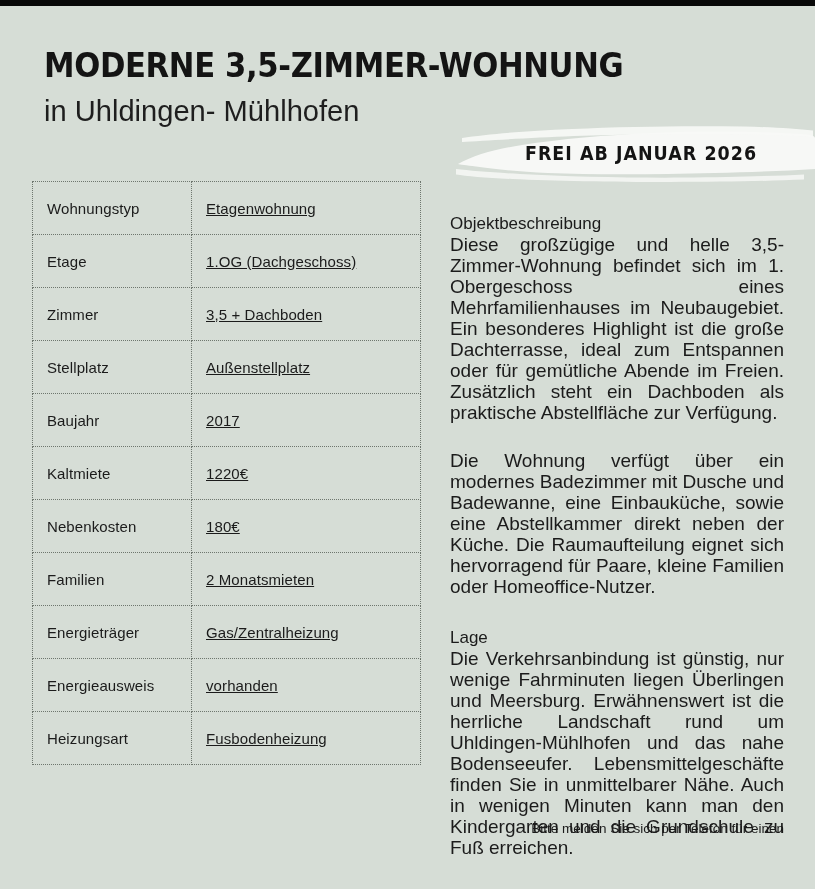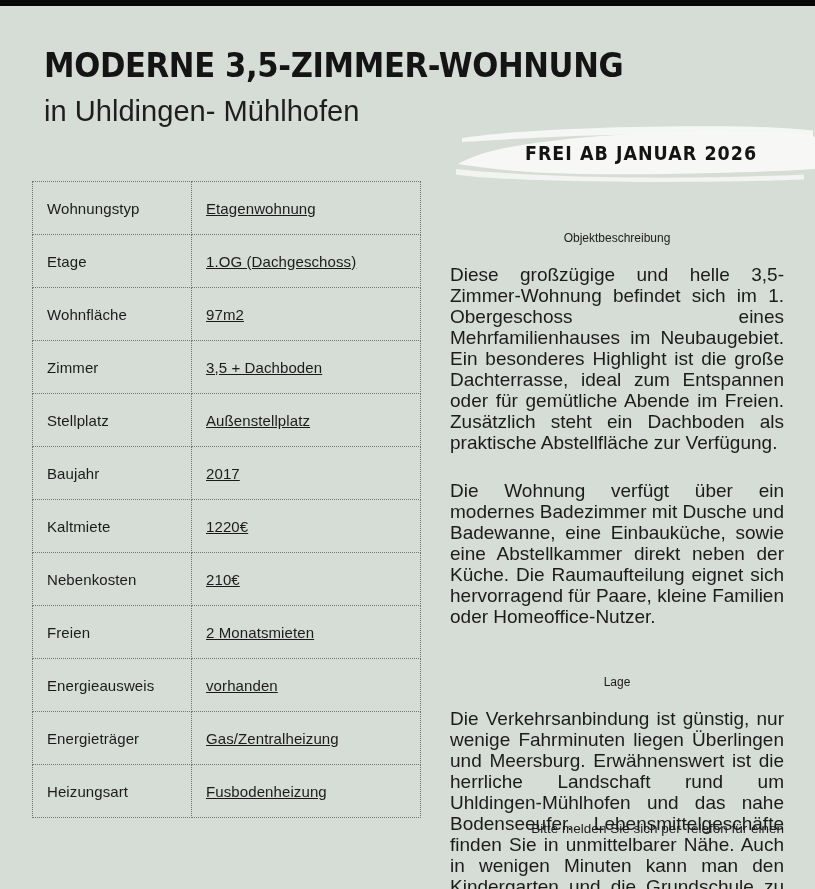--- a/index.html
+++ b/index.html
@@ -132,25 +132,25 @@
 
   
   .desc {
     position: absolute;
     left: 450px;
     top: 213px;
     width: 334px;
   }
   .desc .sec-title {
     font-family: "Liberation Sans", sans-serif;
-    font-size: 12px;
+    font-size: 17px;
     line-height: 21px;
     color: #1b1b1b;
-    margin: 15px;
-    text-align: center;
+    margin: 0;
+    text-align: left;
   }
   .desc p.body {
     font-family: "Liberation Sans", sans-serif;
     font-size: 19px;
     line-height: 21px;
     color: #1b1b1b;
     margin: 0;
     text-align: justify;
     text-justify: inter-word;
     hyphens: none;
@@ -202,54 +202,50 @@
     <tbody>
       <tr>
         <td class="k">Wohnungstyp</td>
         <td class="v">Etagenwohnung</td>
       </tr>
       <tr>
         <td class="k">Etage</td>
         <td class="v">1.OG (Dachgeschoss)</td>
       </tr>
       <tr>
-        <td class="k">Wohnfläche</td>
-        <td class="v">97m2</td>
-      </tr>
-      <tr>
         <td class="k">Zimmer</td>
         <td class="v">3,5 + Dachboden</td>
       </tr>
       <tr>
         <td class="k">Stellplatz</td>
         <td class="v">Außenstellplatz</td>
       </tr>
       <tr>
         <td class="k">Baujahr</td>
         <td class="v">2017</td>
       </tr>
       <tr>
         <td class="k">Kaltmiete</td>
         <td class="v">1220€</td>
       </tr>
       <tr>
         <td class="k">Nebenkosten</td>
-        <td class="v">210€</td>
-      </tr>
-      <tr>
-        <td class="k">Freien</td>
+        <td class="v">180€</td>
+      </tr>
+      <tr>
+        <td class="k">Familien</td>
         <td class="v">2 Monatsmieten</td>
+      </tr>
+      <tr>
+        <td class="k">Energieträger</td>
+        <td class="v">Gas/Zentralheizung</td>
       </tr>
       <tr>
         <td class="k">Energieausweis</td>
         <td class="v">vorhanden</td>
-      </tr>
-      <tr>
-        <td class="k">Energieträger</td>
-        <td class="v">Gas/Zentralheizung</td>
       </tr>
       <tr>
         <td class="k">Heizungsart</td>
         <td class="v">Fusbodenheizung</td>
       </tr>
     </tbody>
   </table>
 
   <div class="desc">
     <div class="sec-title">Objektbeschreibung</div>

